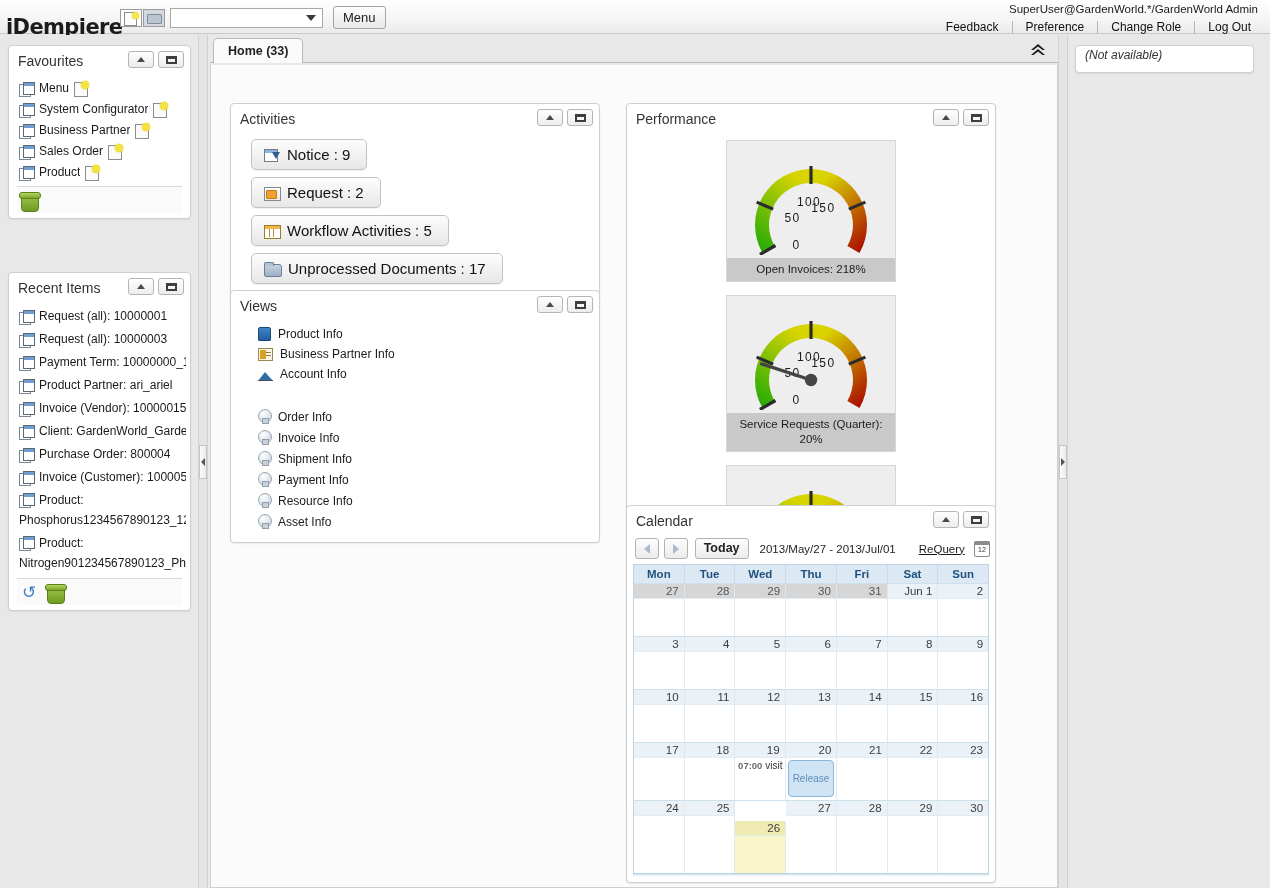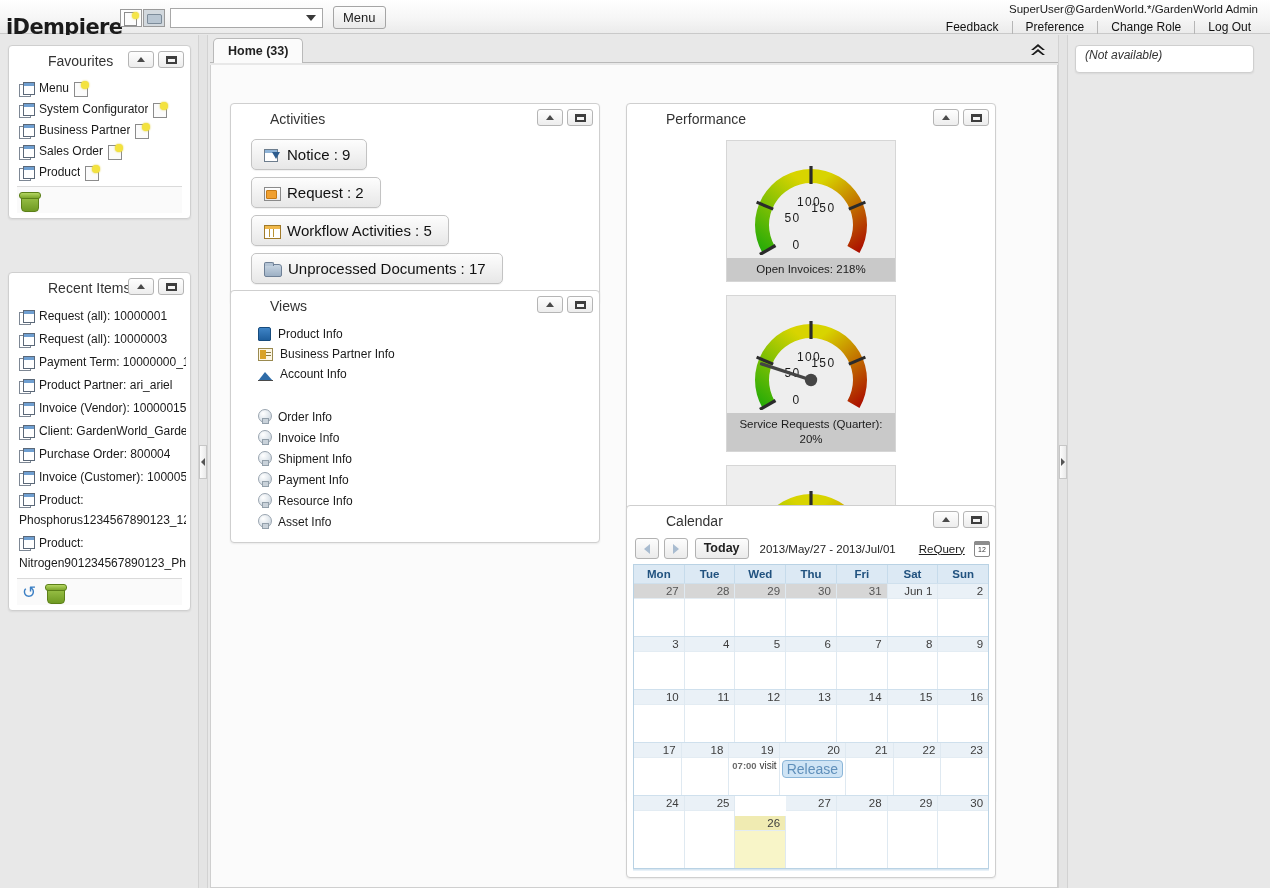--- a/index.html
+++ b/index.html
@@ -89,21 +89,21 @@
     background: #e8e8e8;
   }
   .panel {
     background: #fff; border: 1px solid #cfcfcf; border-radius: 4px;
     box-shadow: 0 1px 2px rgba(0,0,0,0.07);
   }
   .panel-head {
     position: relative; height: 30px; padding: 0 6px 0 9px;
     display: flex; align-items: center;
   }
-  .panel-title { font-size: 14px; color: #333; font-weight: normal; margin-left: 30px; }
+  .panel-title { font-size: 14px; color: #333; font-weight: normal; }
   .panel-btns { position: absolute; right: 6px; top: 5px; display: flex; gap: 4px; }
   .pbtn {
     width: 26px; height: 17px; border: 1px solid #b5b5b5; border-radius: 3px;
     background: linear-gradient(to bottom,#fefefe,#ededed);
     display: flex; align-items: center; justify-content: center; cursor: pointer;
   }
   .pbtn .tri-up {
     width: 0; height: 0; border-left: 4px solid transparent;
     border-right: 4px solid transparent; border-bottom: 5px solid #4a4a4a;
   }
@@ -348,23 +348,23 @@
     text-align: right; font-size: 11.5px; color: #3d3d3d; padding: 1px 5px 1px 0;
     background: #eaf1f7; border-bottom: 1px solid #e3ecf3;
   }
   .cal-cell.othermonth .cal-daynum { background: #d6d6d6; color: #555; }
   .cal-cell.today { background: #f8f5c8; margin-top: 20px; }
   .cal-cell.today .cal-daynum { background: #f0ebb2; }
   .cal-evt { font-size: 10px; padding: 2px 2px 0 3px; white-space: nowrap; overflow: hidden; }
   .cal-evt .tm { color: #6b6b6b; font-weight: bold; font-size: 9.5px; }
   .cal-evt .tx { color: #333; }
   .cal-chip {
-    display: inline-block; margin: 2px 2px 0 2px; padding: 0 4px;
+    display: inline-block; margin: 2px 2px 0 2px; padding: 12px 4px;
     background: #cfe4f5; border: 1px solid #8cb6d8; border-radius: 4px;
-    color: #5f8fba; font-size: 14px; max-width: 95%; overflow: hidden;
+    color: #5f8fba; font-size: 10px; max-width: 95%; overflow: hidden;
     white-space: nowrap; text-overflow: clip;
   }
 
   
   #rightcol {
     position: absolute; left: 1070px; top: 35px; width: 200px; bottom: 0;
     background: #e8e8e8;
   }
   #gs-panel { position: absolute; left: 5px; top: 10px; width: 179px; }
   #gs-body { padding: 2px 9px 10px 9px; font-style: italic; font-size: 12px; color: #333; }

